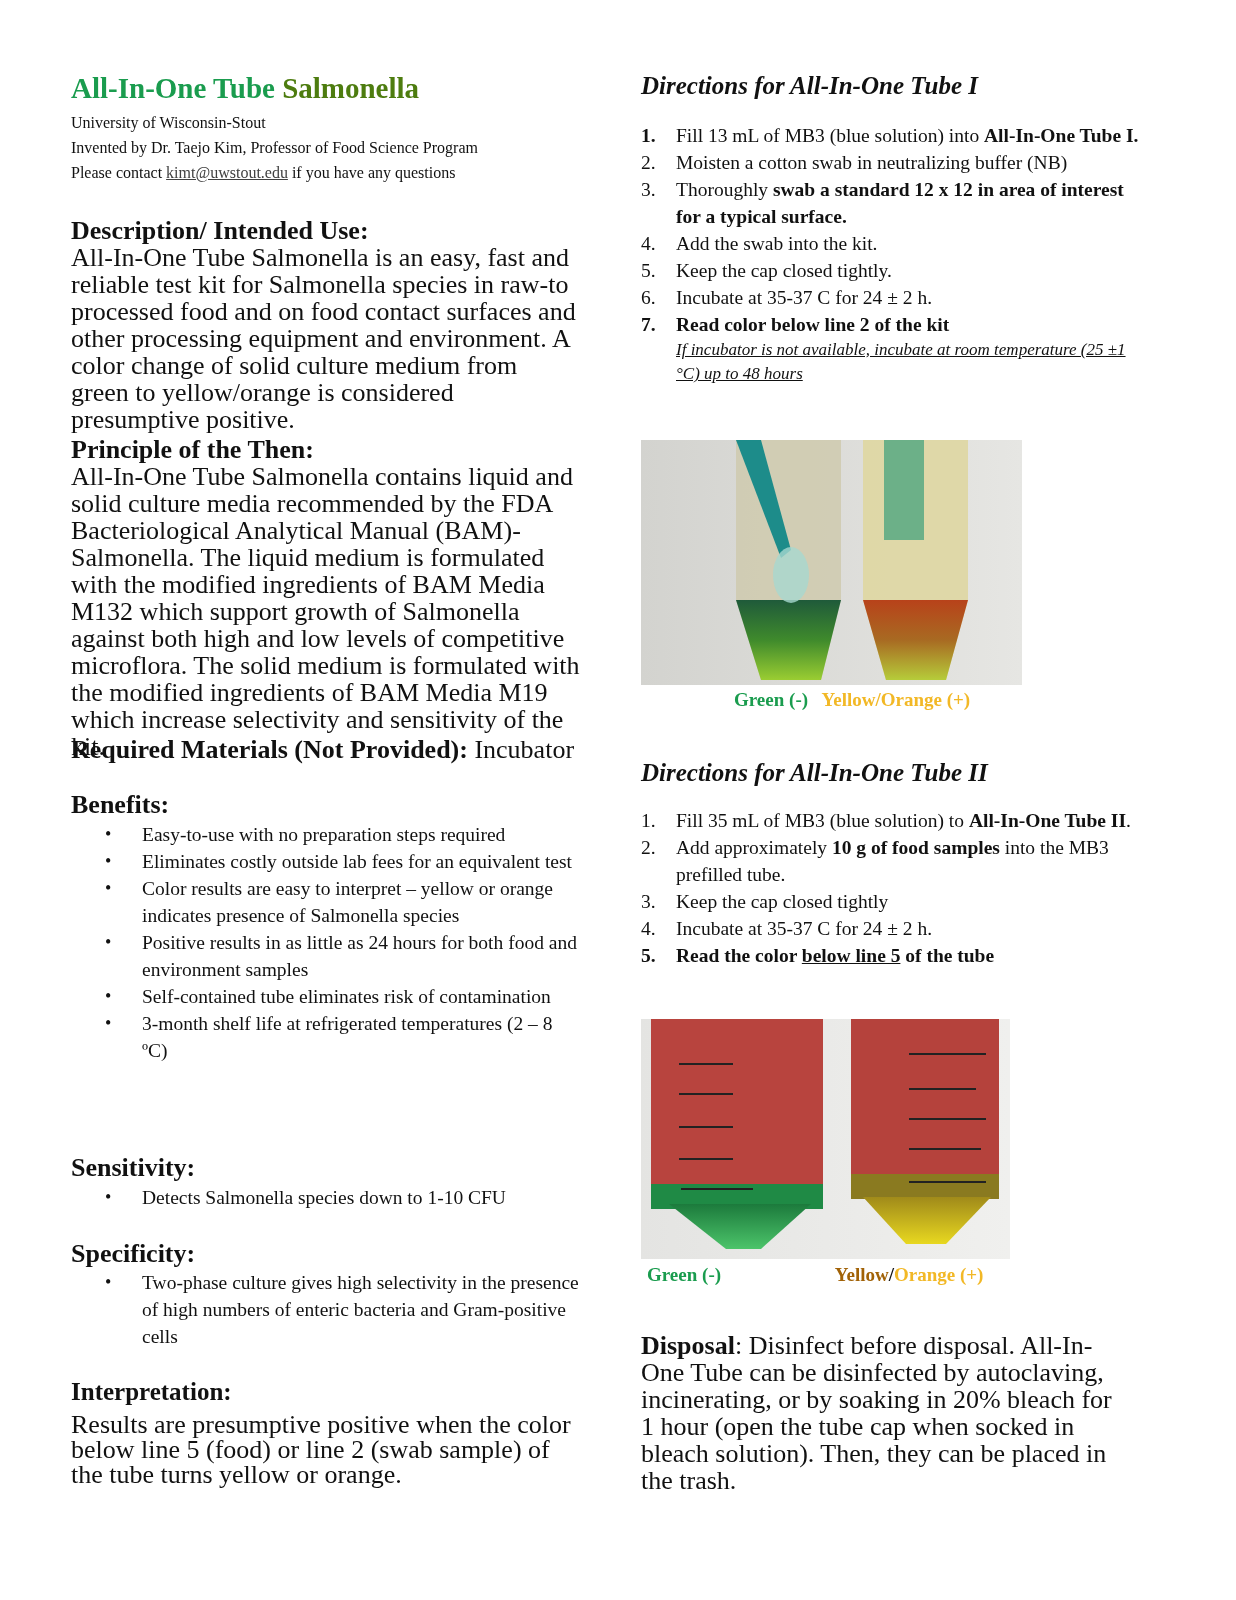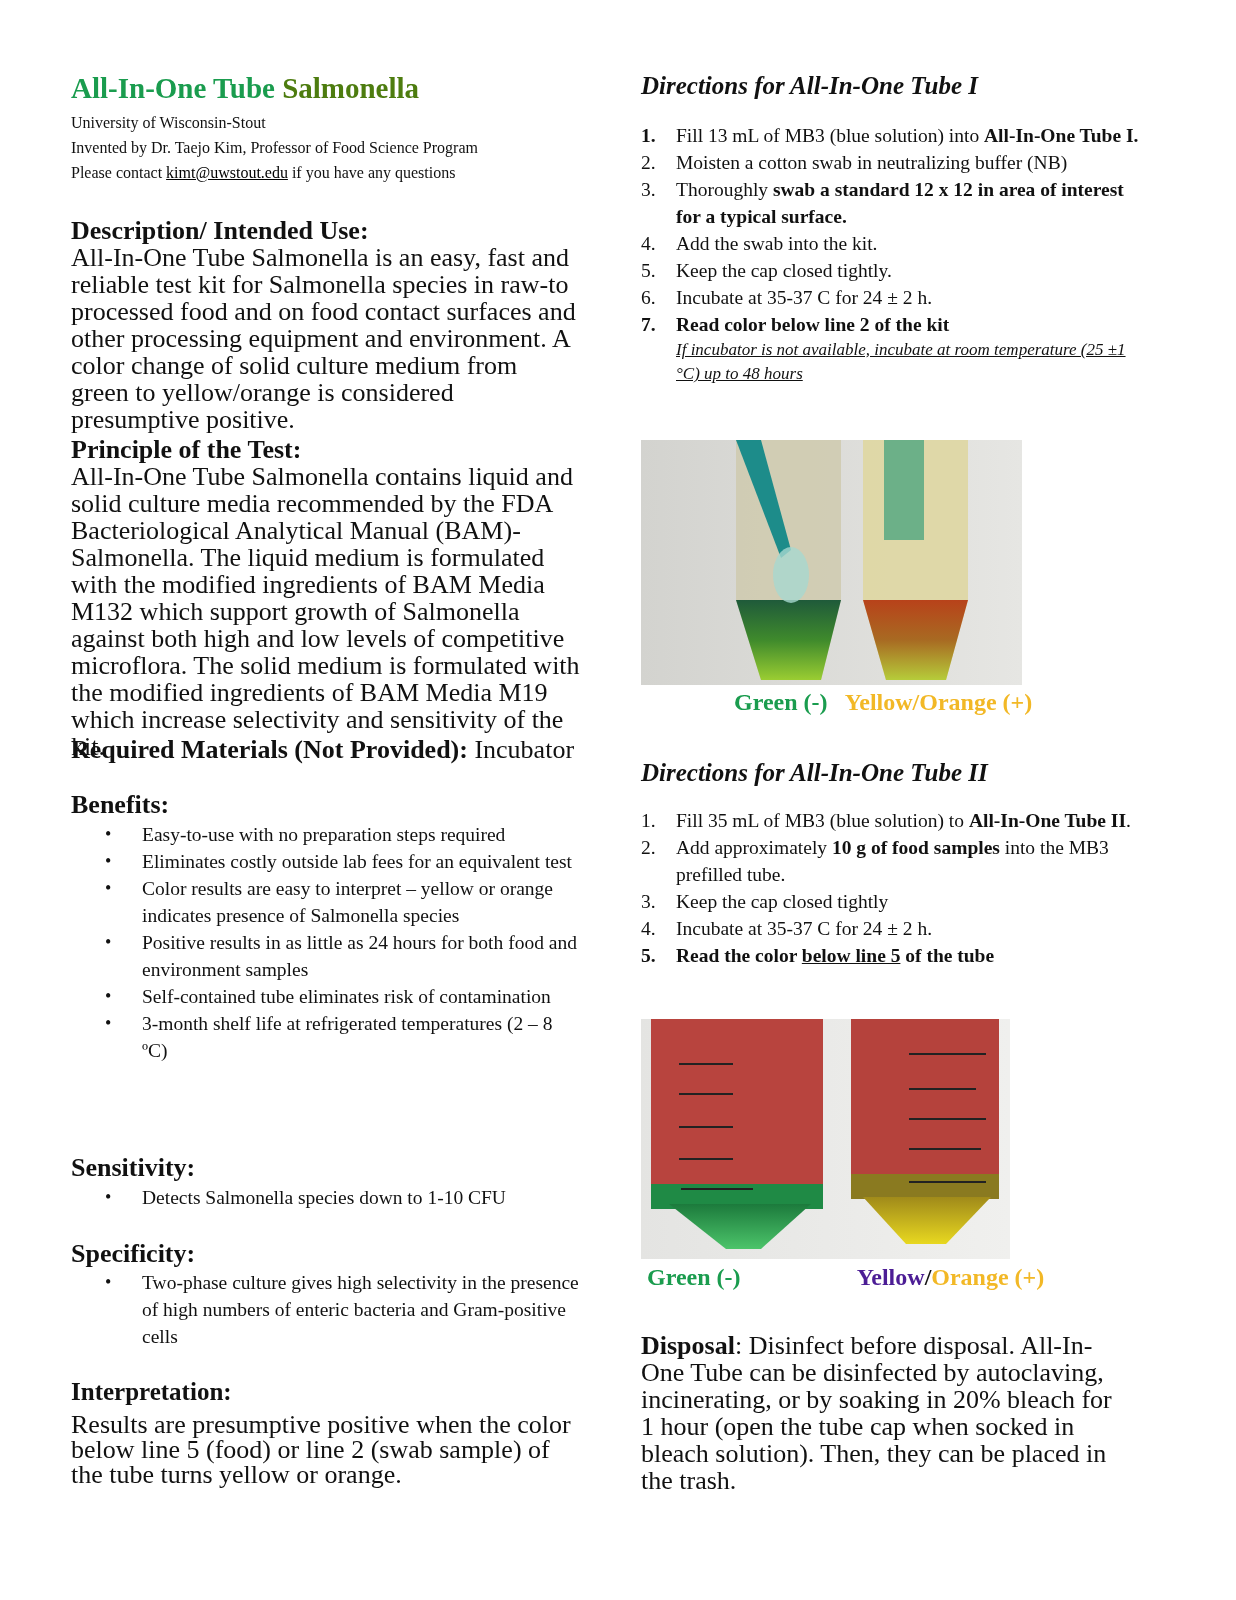--- a/index.html
+++ b/index.html
@@ -2,36 +2,36 @@
 <html><head>
 <meta charset="utf-8">
 <style>
   * { box-sizing: border-box; margin: 0; padding: 0; }
   html, body { width: 1236px; height: 1600px; background: #ffffff; }
   body { position: relative; font-family: "Liberation Serif", "DejaVu Serif", serif; color: #111; overflow: hidden; }
   .title { position: absolute; top: 72px; left: 71px; font-size: 29px; font-weight: bold; white-space: nowrap; }
   .title .g { color: #1a9c4e; }
   .title .y { color: #4d7c0f; }
   .meta { position: absolute; left: 71px; font-size: 16px; line-height: 25px; }
-  .meta a { color: #000000; text-decoration: underline; }
+  .meta a { color: #404040; text-decoration: underline; }
   .p { position: absolute; font-size: 26px; line-height: 27px; }
   .h { font-weight: bold; }
   .h2 { position: absolute; font-size: 25px; font-weight: bold; }
   ul.b { list-style: none; position: absolute; font-size: 19.5px; line-height: 27px; }
   ul.b li { position: relative; padding-left: 71px; }
   ul.b li::before { content: "\2022"; position: absolute; left: 34px; top: 0; font-size: 18px; }
   .dir-h { position: absolute; left: 641px; font-size: 25px; font-weight: bold; font-style: italic; }
   ol.d { list-style: none; position: absolute; left: 641px; width: 500px; font-size: 19.5px; line-height: 27px; }
   ol.d li { position: relative; padding-left: 35px; }
   ol.d li .n { position: absolute; left: 0; top: 0; }
   .note { font-style: italic; text-decoration: underline; font-size: 17px; line-height: 24px; display: block; }
   .photo { position: absolute; overflow: hidden; }
-  .cap { position: absolute; font-size: 24px; font-weight: bold; white-space: nowrap; }
+  .cap { position: absolute; font-size: 19px; font-weight: bold; white-space: nowrap; }
   .cg { color: #1a9c4e; }
-  .cy { color: #4c1d95; }
+  .cy { color: #a16207; }
   .co { color: #f2b826; }
   .csl { color: #111; }
 </style>
 </head>
 <body>
 
 <div class="title">
   <span class="g">All-In-One Tube</span>
   <span class="y">Salmonella</span>
 </div>
@@ -40,21 +40,21 @@
   <div>Invented by Dr. Taejo Kim, Professor of Food Science Program</div>
   <div><span>Please contact </span><a>kimt@uwstout.edu</a><span> if you have any questions</span></div>
 </div>
 
 <div class="p" style="left:71px; top:217px; width:510px;">
   <div class="h">Description/ Intended Use:</div>
   <div>All-In-One Tube Salmonella is an easy, fast and reliable test kit for Salmonella species in raw-to processed food and on food contact surfaces and other processing equipment and environment. A color change of solid culture medium from green to yellow/orange is considered presumptive positive.</div>
 </div>
 
 <div class="p" style="left:71px; top:436px; width:510px;">
-  <div class="h">Principle of the Test:</div>
+  <div class="h">Principle of the Then:</div>
   <div>All-In-One Tube Salmonella contains liquid and solid culture media recommended by the FDA Bacteriological Analytical Manual (BAM)- Salmonella. The liquid medium is formulated with the modified ingredients of BAM Media M132 which support growth of Salmonella against both high and low levels of competitive microflora. The solid medium is formulated with the modified ingredients of BAM Media M19 which increase selectivity and sensitivity of the kit.</div>
 </div>
 
 <div class="p" style="left:71px; top:736px; width:510px;">
   <span class="h">Required Materials (Not Provided):</span><span> Incubator</span>
 </div>
 
 <div class="p h" style="left:71px; top:791px;">Benefits:</div>
 <ul class="b" style="left:71px; top:821px; width:510px;">
   <li>Easy-to-use with no preparation steps required</li>

